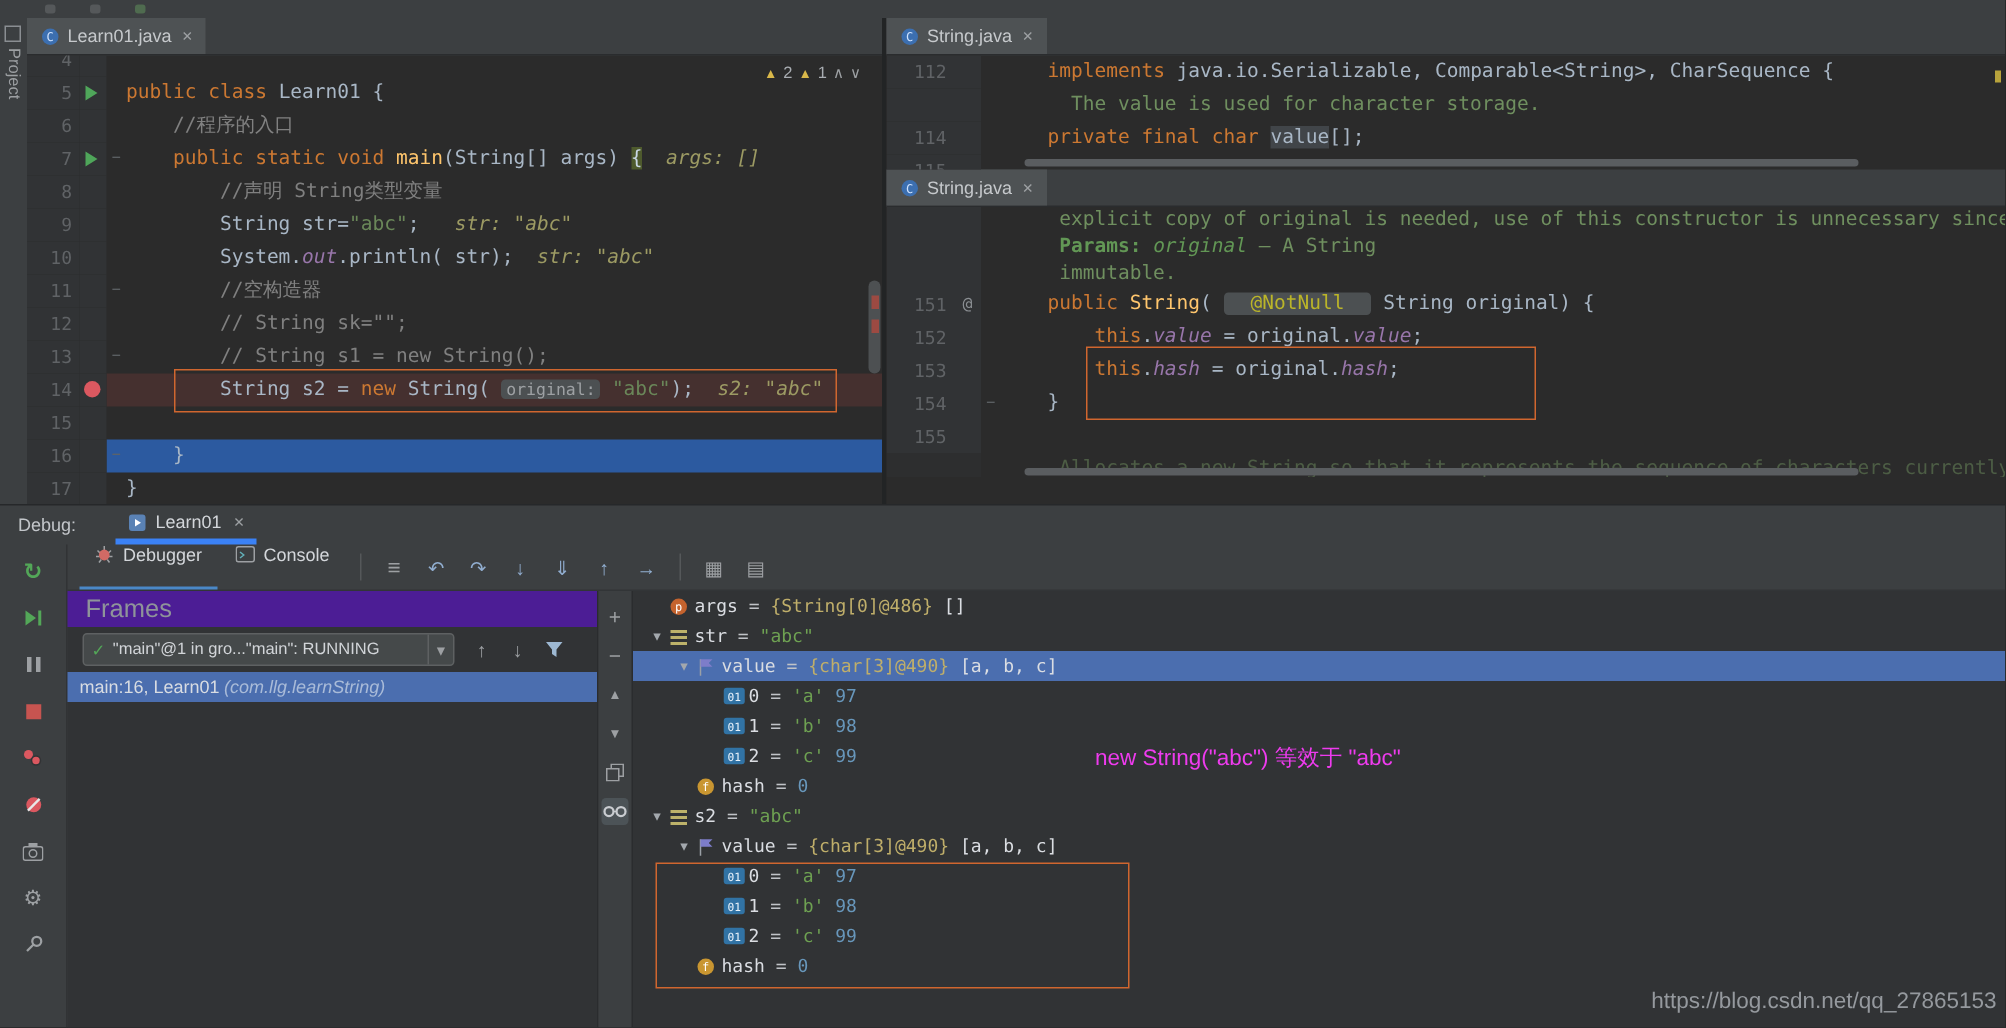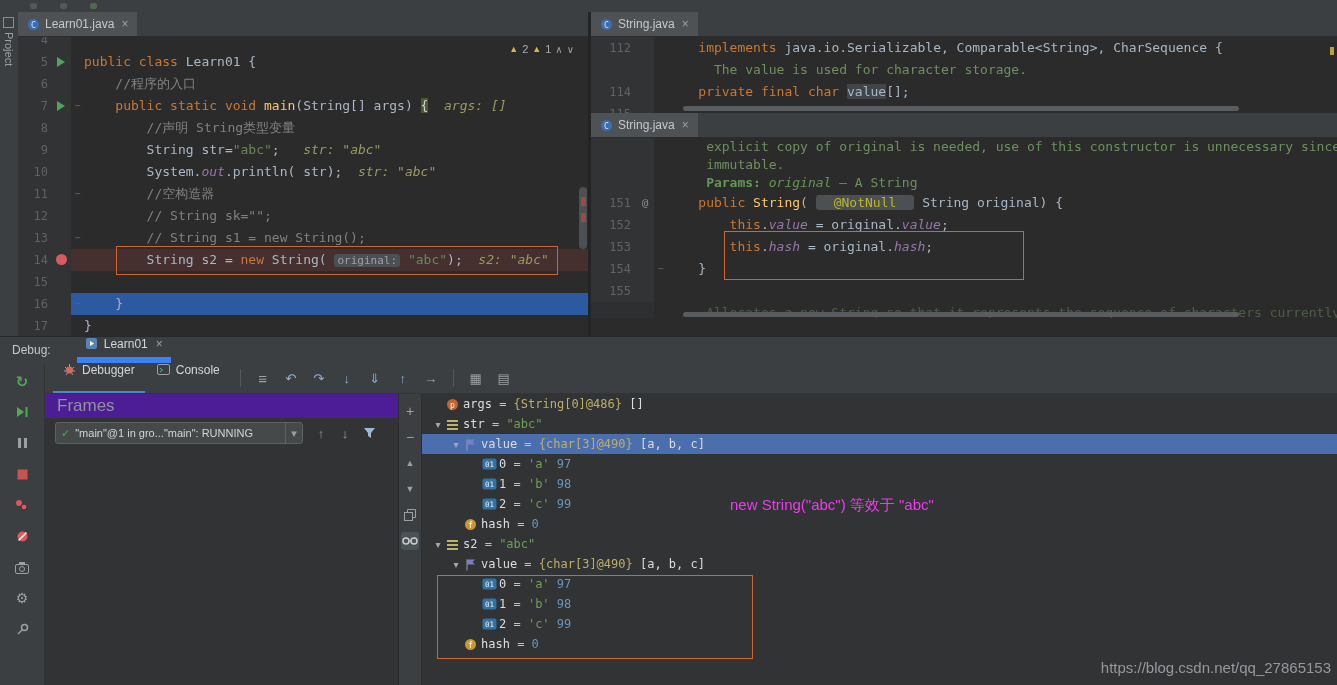--- a/index.html
+++ b/index.html
@@ -68,21 +68,21 @@
 
   .pane{position:relative;overflow:hidden;flex:none}
   .pane.p1{height:76px}
   .pane.p2{height:180px}
   .hscroll{position:absolute;left:92px;bottom:2px;width:556px;height:5px;background:#5a5d60;border-radius:3px}
 
   
   .debug{position:absolute;top:336px;left:0;width:100%;height:349px;background:#3c3f41;border-top:1px solid #26282a;display:flex;flex-direction:column}
   .dhead{height:26px;flex:none;display:flex;align-items:stretch;padding-left:12px;gap:26px}
   .dlabel{font-size:12px;color:#c3c6ca;align-self:center}
-  .stab{display:flex;align-items:flex-start;gap:6px;padding:0 8px;font-size:12px;color:#d3d6da;border-bottom:6px solid #3b82f6;cursor:pointer}
+  .stab{display:flex;align-items:center;gap:6px;padding:0 8px;font-size:12px;color:#d3d6da;border-bottom:4px solid #3b82f6;cursor:pointer}
   .drow{flex:1;display:flex;min-height:0}
   .rail{width:44px;flex:none;border-right:1px solid #313335;display:flex;flex-direction:column;align-items:center;padding-top:6px;gap:7px}
   .ric{width:22px;height:24px;display:flex;align-items:center;justify-content:center;cursor:pointer}
   .dmain{flex:1;display:flex;flex-direction:column;min-width:0}
   .dtoolbar{height:30px;flex:none;display:flex;align-items:center;padding-left:8px;border-bottom:1px solid #323537;gap:2px}
   .vtab{display:flex;gap:6px;height:30px;padding:0 10px;font-size:12px;color:#d3d6da;box-sizing:border-box;cursor:pointer}
   .vtab.active{border-bottom:2px solid #4a88c7}
   .sep{width:1px;height:18px;background:#55585a;margin:0 8px}
   .iconrow{display:flex;align-items:center;gap:4px}
   .tic{width:24px;height:24px;display:flex;align-items:center;justify-content:center;cursor:pointer}
@@ -361,29 +361,29 @@
               <span class="lbody">
                 <span class="fold"></span>
                 <span class="lcode"><span class="tk-doc">     explicit copy of original is needed, use of this constructor is unnecessary since Strings are</span></span>
               </span>
             </div>
             <div class="cline h18">
               <span class="ln"></span>
               <span class="gut"></span>
               <span class="lbody">
                 <span class="fold"></span>
-                <span class="lcode"><span class="tk-doc">     immutable.</span></span>
+                <span class="lcode"><span class="tk-docb">     Params: </span><span class="tk-docp">original </span><span class="tk-doc">– A String</span></span>
               </span>
             </div>
             <div class="cline h18">
               <span class="ln"></span>
               <span class="gut"></span>
               <span class="lbody">
                 <span class="fold"></span>
-                <span class="lcode"><span class="tk-docb">     Params: </span><span class="tk-docp">original </span><span class="tk-doc">– A String</span></span>
+                <span class="lcode"><span class="tk-doc">     immutable.</span></span>
               </span>
             </div>
             <div class="cline">
               <span class="ln">151</span>
               <span class="gut">@</span>
               <span class="lbody">
                 <span class="fold"></span>
                 <span class="lcode"><span class="tk-kw">    public </span><span class="tk-mtd">String</span><span class="tk-d">( </span><span class="tk-ann">@NotNull</span><span class="tk-d"> String original) {</span></span>
               </span>
             </div>
@@ -568,20 +568,26 @@
                   <span class="fic">
                     <span style="color:#9da0a3;font-size:13px;line-height:1">↓</span>
                   </span>
                   <span class="fic">
                     <svg width="13" height="12">
                       <path d="M1 1h11L8 6v5L5 9V6z" fill="#9db8d2"></path>
                     </svg>
                   </span>
                 </span>
             </div>
+            <div id="frame-rows">
+                <div class="frow sel">
+                  <span>main:16, Learn01 </span>
+                  <span class="fpkg">(com.llg.learnString)</span>
+                </div>
+              </div>
           </div>
           <div class="midrail" id="mid-rail">
               <span class="mic">
                 <span style="color:#9da0a3;font-size:14px;line-height:1">+</span>
               </span>
               <span class="mic">
                 <span style="color:#9da0a3;font-size:14px;line-height:1">−</span>
               </span>
               <span class="mic">
                 <span style="color:#9da0a3;font-size:9px;line-height:1">▲</span>

